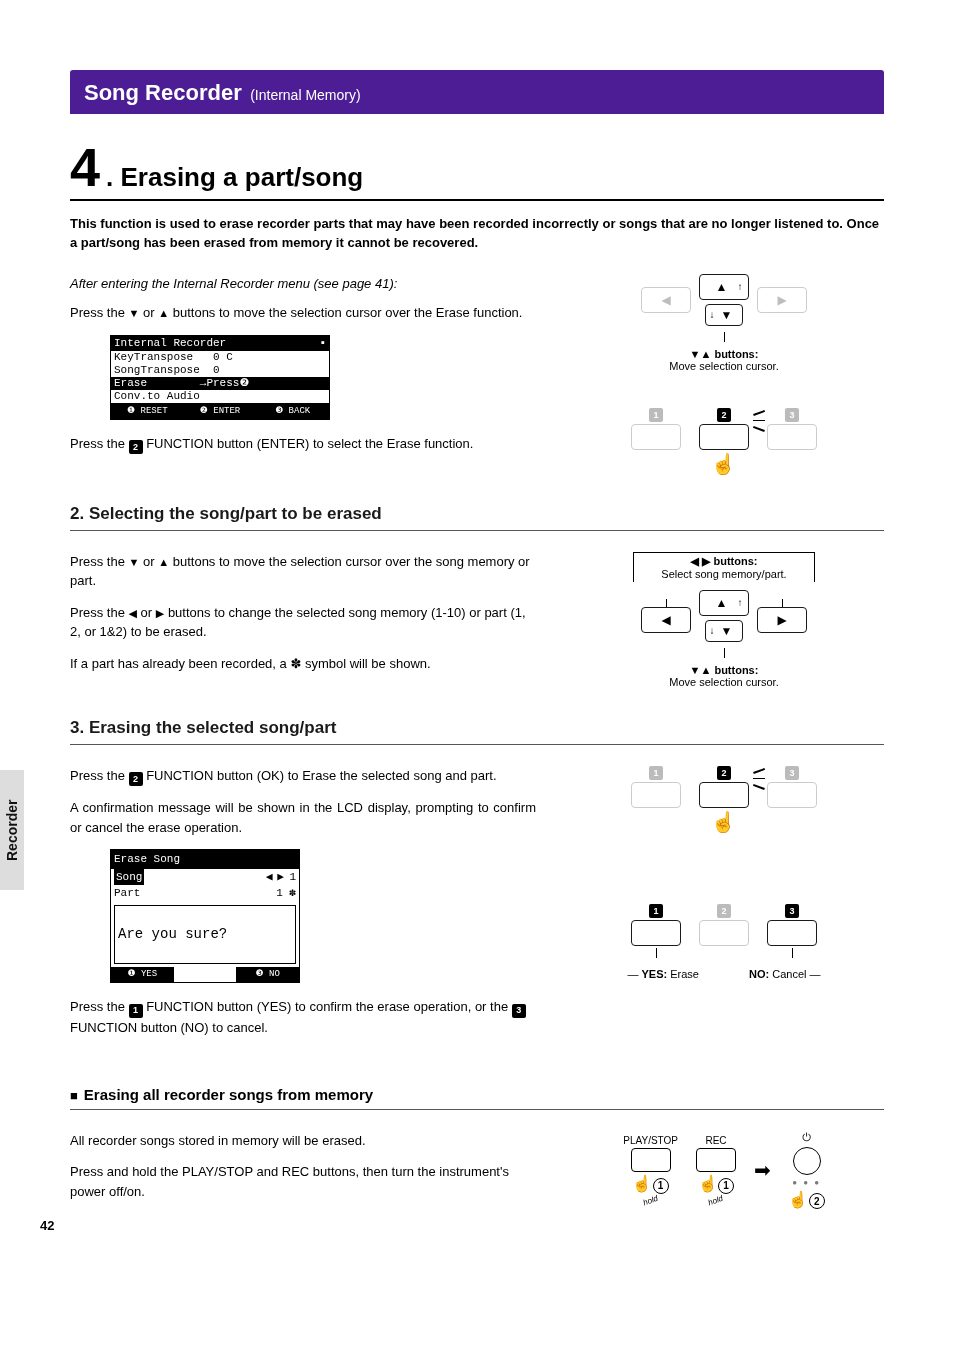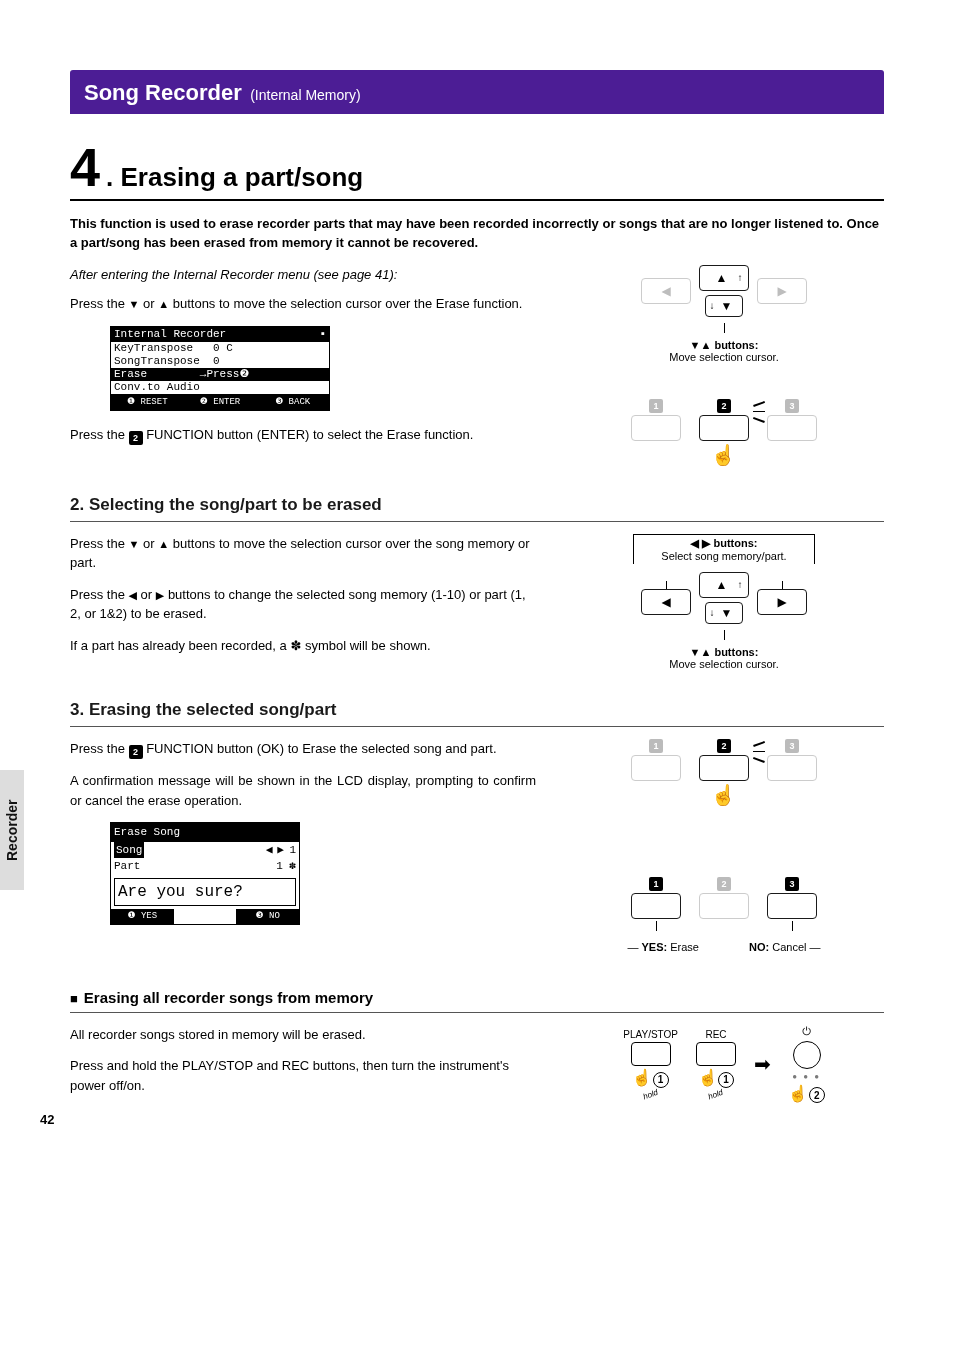--- a/index.html
+++ b/index.html
@@ -30,21 +30,21 @@
     }
     .main-head-num { font-size: 54px; font-weight: bold; line-height: 1; }
     .main-head-text { font-size: 26px; font-weight: bold; padding-bottom: 6px; }
     .intro { margin-top: 14px; font-size: 13px; font-weight: bold; line-height: 1.45; }
     
     .sub-head {
       font-size: 17px; font-weight: bold; color: #1a1a1a;
       border-bottom: 1px solid #555;
       margin-top: 30px; padding-bottom: 6px;
     }
-    .cols { display: flex; gap: 28px; margin-top: 12px; }
+    .cols { display: flex; gap: 28px; margin-top: 21px; }
     .col-l { flex: 1; font-size: 13px; line-height: 1.5; }
     .col-r { width: 320px; display: flex; flex-direction: column; align-items: center; gap: 6px; font-size: 11px; }
     .note-italic { font-style: italic; margin-bottom: 10px; }
     .para { margin-bottom: 12px; }
     
     .lcd {
       width: 220px; border: 1px solid #000; margin: 8px 0 14px 40px;
       font-family: "Courier New", monospace; font-size: 11px; line-height: 13px;
       background: #fff;
     }
@@ -94,21 +94,21 @@
     .side-tab {
       position: absolute; left: 0; top: 770px; width: 24px; height: 120px;
       background: #ddd; display: flex; align-items: center; justify-content: center;
       writing-mode: vertical-rl; transform: rotate(180deg);
       font-weight: bold; font-size: 14px; color:#111;
     }
     
     .lcd2 { width: 190px; margin: 8px 0 14px 40px; border:1px solid #000; font-family:"Courier New",monospace; font-size:11px; }
     .lcd2 .hdr { background:#000; color:#fff; padding:1px 3px; }
     .lcd2 .row { padding:0 3px; display:flex; justify-content:space-between; }
-    .lcd2 .prompt { border:1px solid #000; margin:3px; padding:1px 3px; font-size:16px; }
+    .lcd2 .prompt { border:1px solid #000; margin:3px; padding:18px 3px; font-size:14px; }
     .lcd2 .footer { display:flex; font-size:9px; }
     .lcd2 .footer span { flex:1; text-align:center; padding:1px 0; }
     .lcd2 .footer span.inv {background:#000; color:#fff;}
     
     .sq-head { font-size: 15px; font-weight: bold; margin-top: 36px; border-bottom:1px solid #555; padding-bottom:6px;}
     .sq-head::before { content:"■"; margin-right:6px; font-size:13px; }
     .play-stop-cluster { display:flex; align-items:center; gap:18px; }
     .ps-col { display:flex; flex-direction:column; align-items:center; gap:2px; font-size:10px; }
     .ps-btn { width:40px; height:24px; border:1.5px solid #000; border-radius:4px; }
     .arrow-r { font-size:20px; }
@@ -275,20 +275,23 @@
             <span>1  ✽</span>
           </div>
         <div class="prompt">Are you sure?</div>
         <div class="footer">
           <span class="inv">❶  YES</span>
           <span></span>
           <span class="inv">❸  NO</span>
         </div>
       </div>
 
+      <p class="para">
+        <span>Press the </span><span class="badge">1</span><span> FUNCTION button (YES) to confirm the erase operation, or the </span><span class="badge">3</span><span> FUNCTION button (NO) to cancel.</span>
+      </p>
     </div>
     <div class="col-r">
       <div class="fn-row">
         <div class="fn-col">
             <span class="fn-num">1</span>
             <div class="btn-rect faded-b"></div>
           </div>
         <div class="fn-col press-lines">
           <span class="fn-num active">2</span>
           <div class="btn-rect dark"></div>

